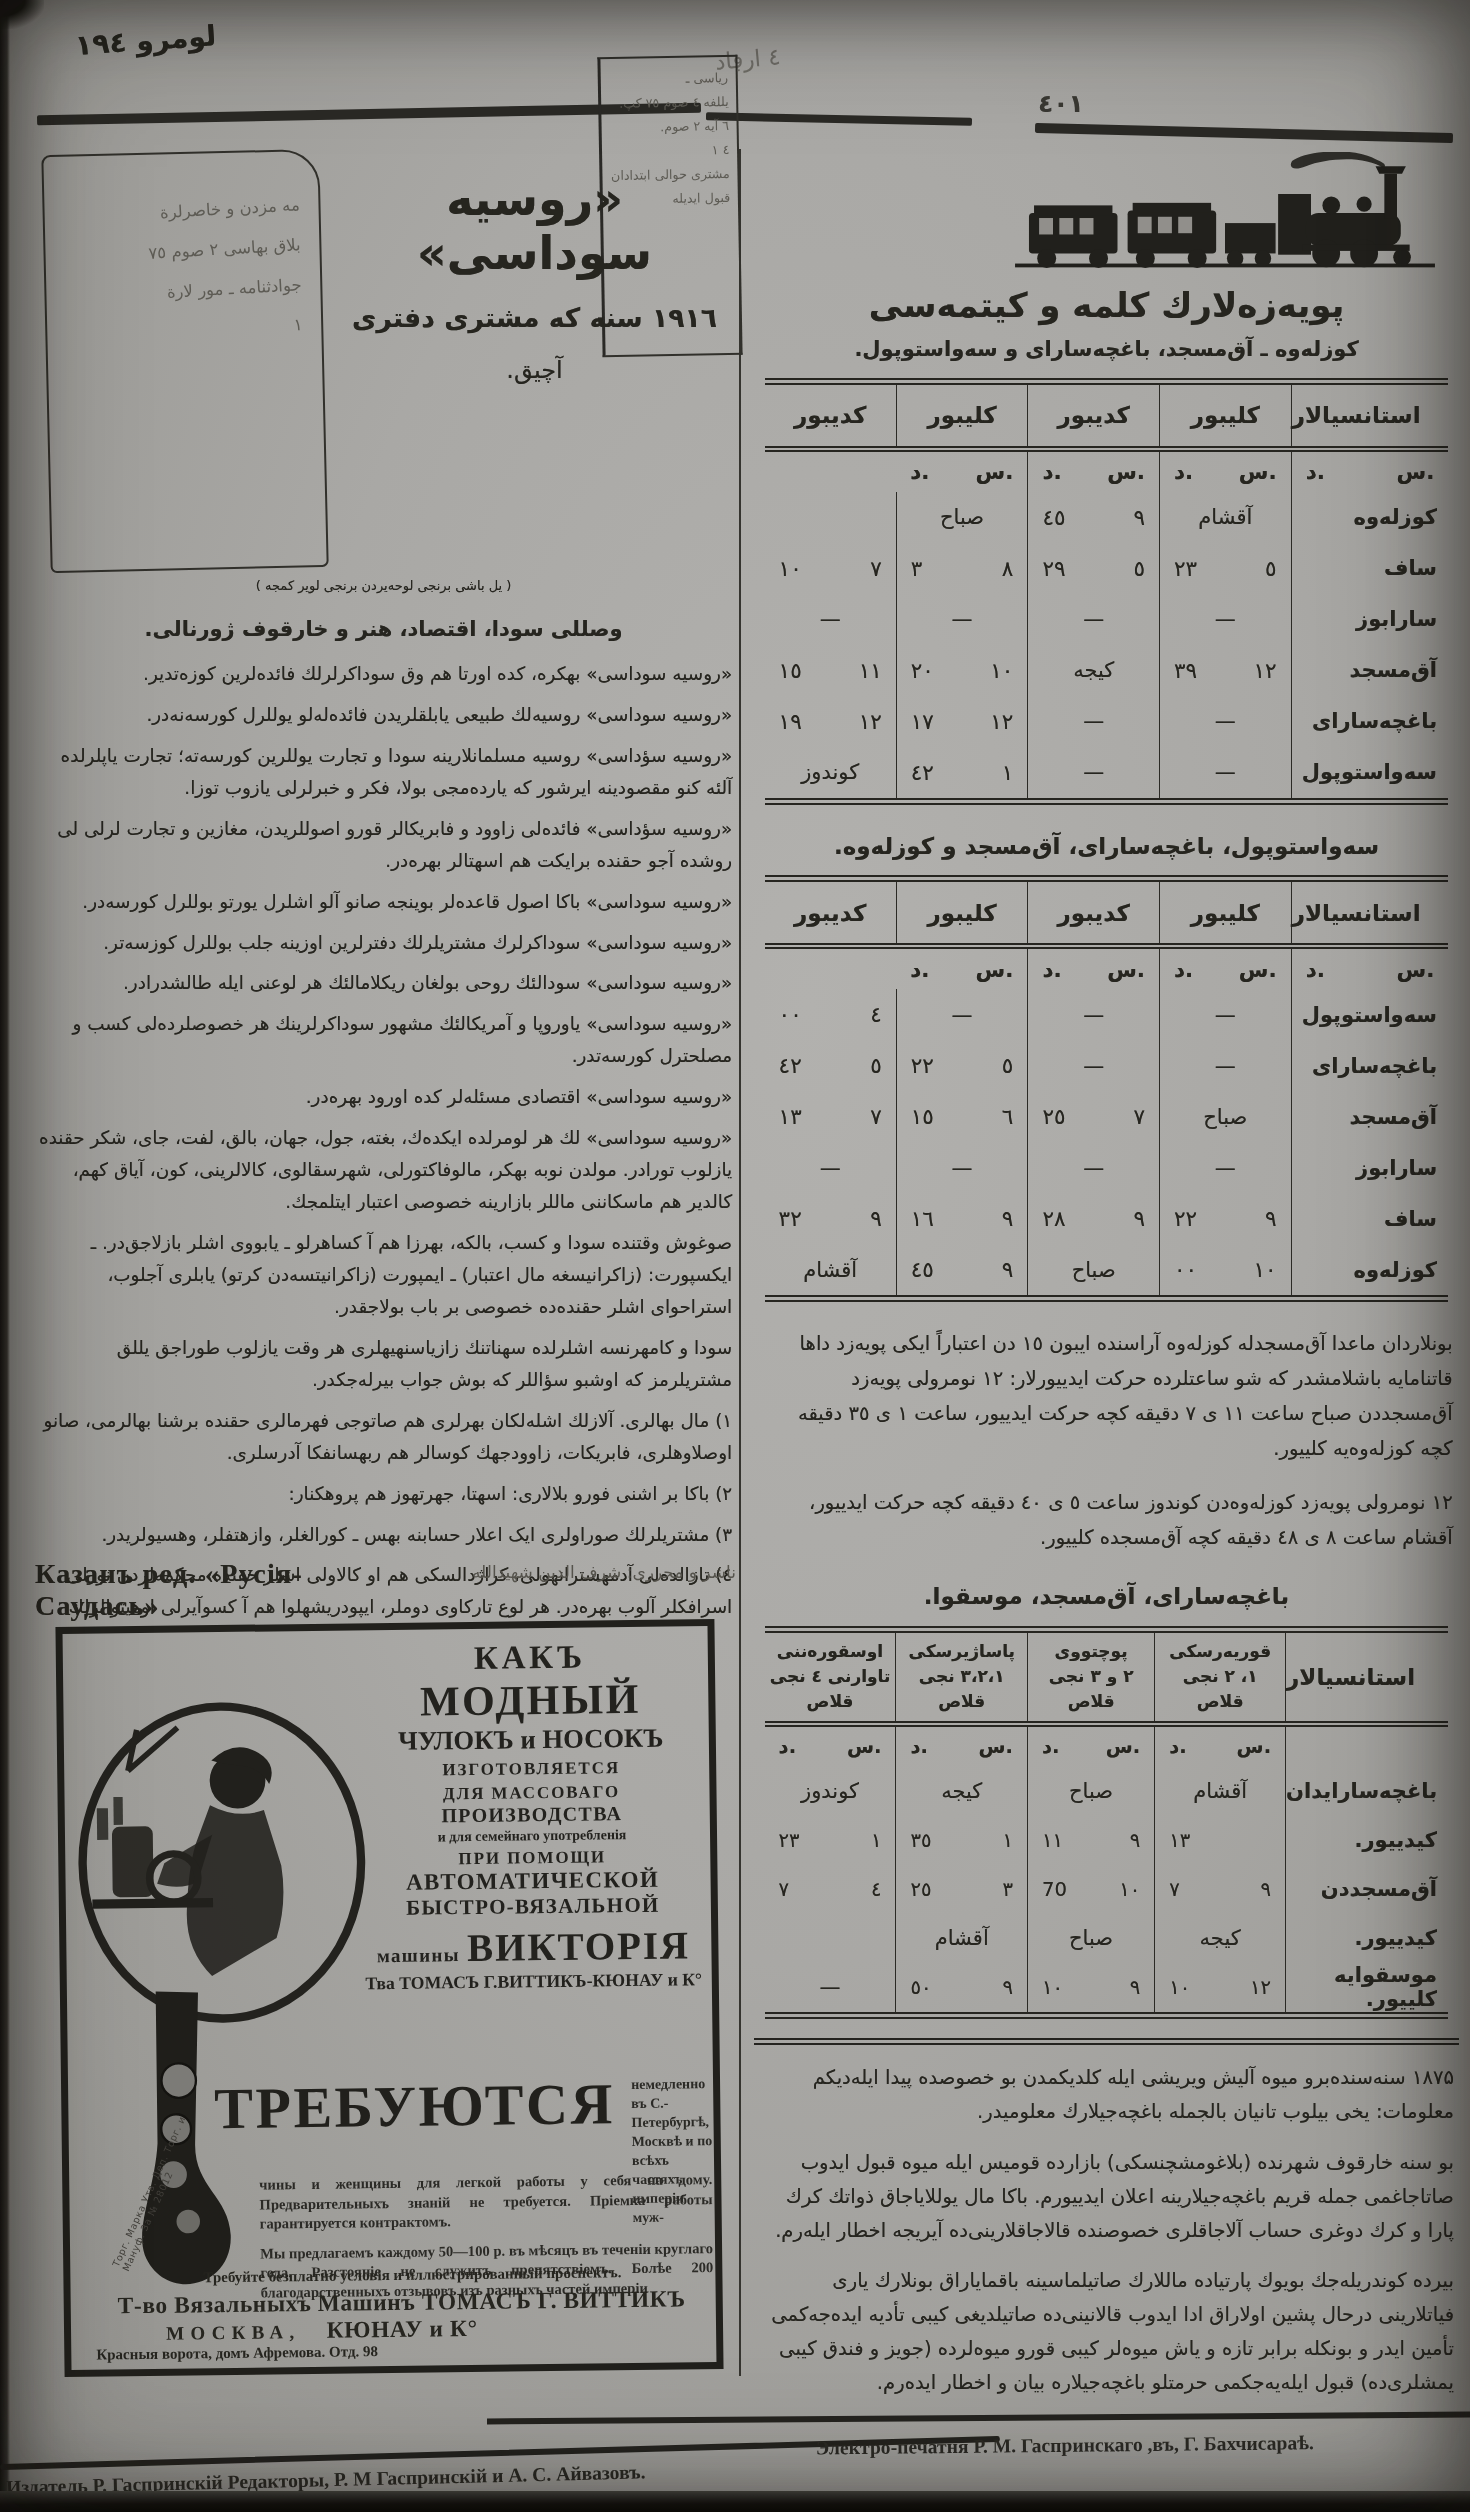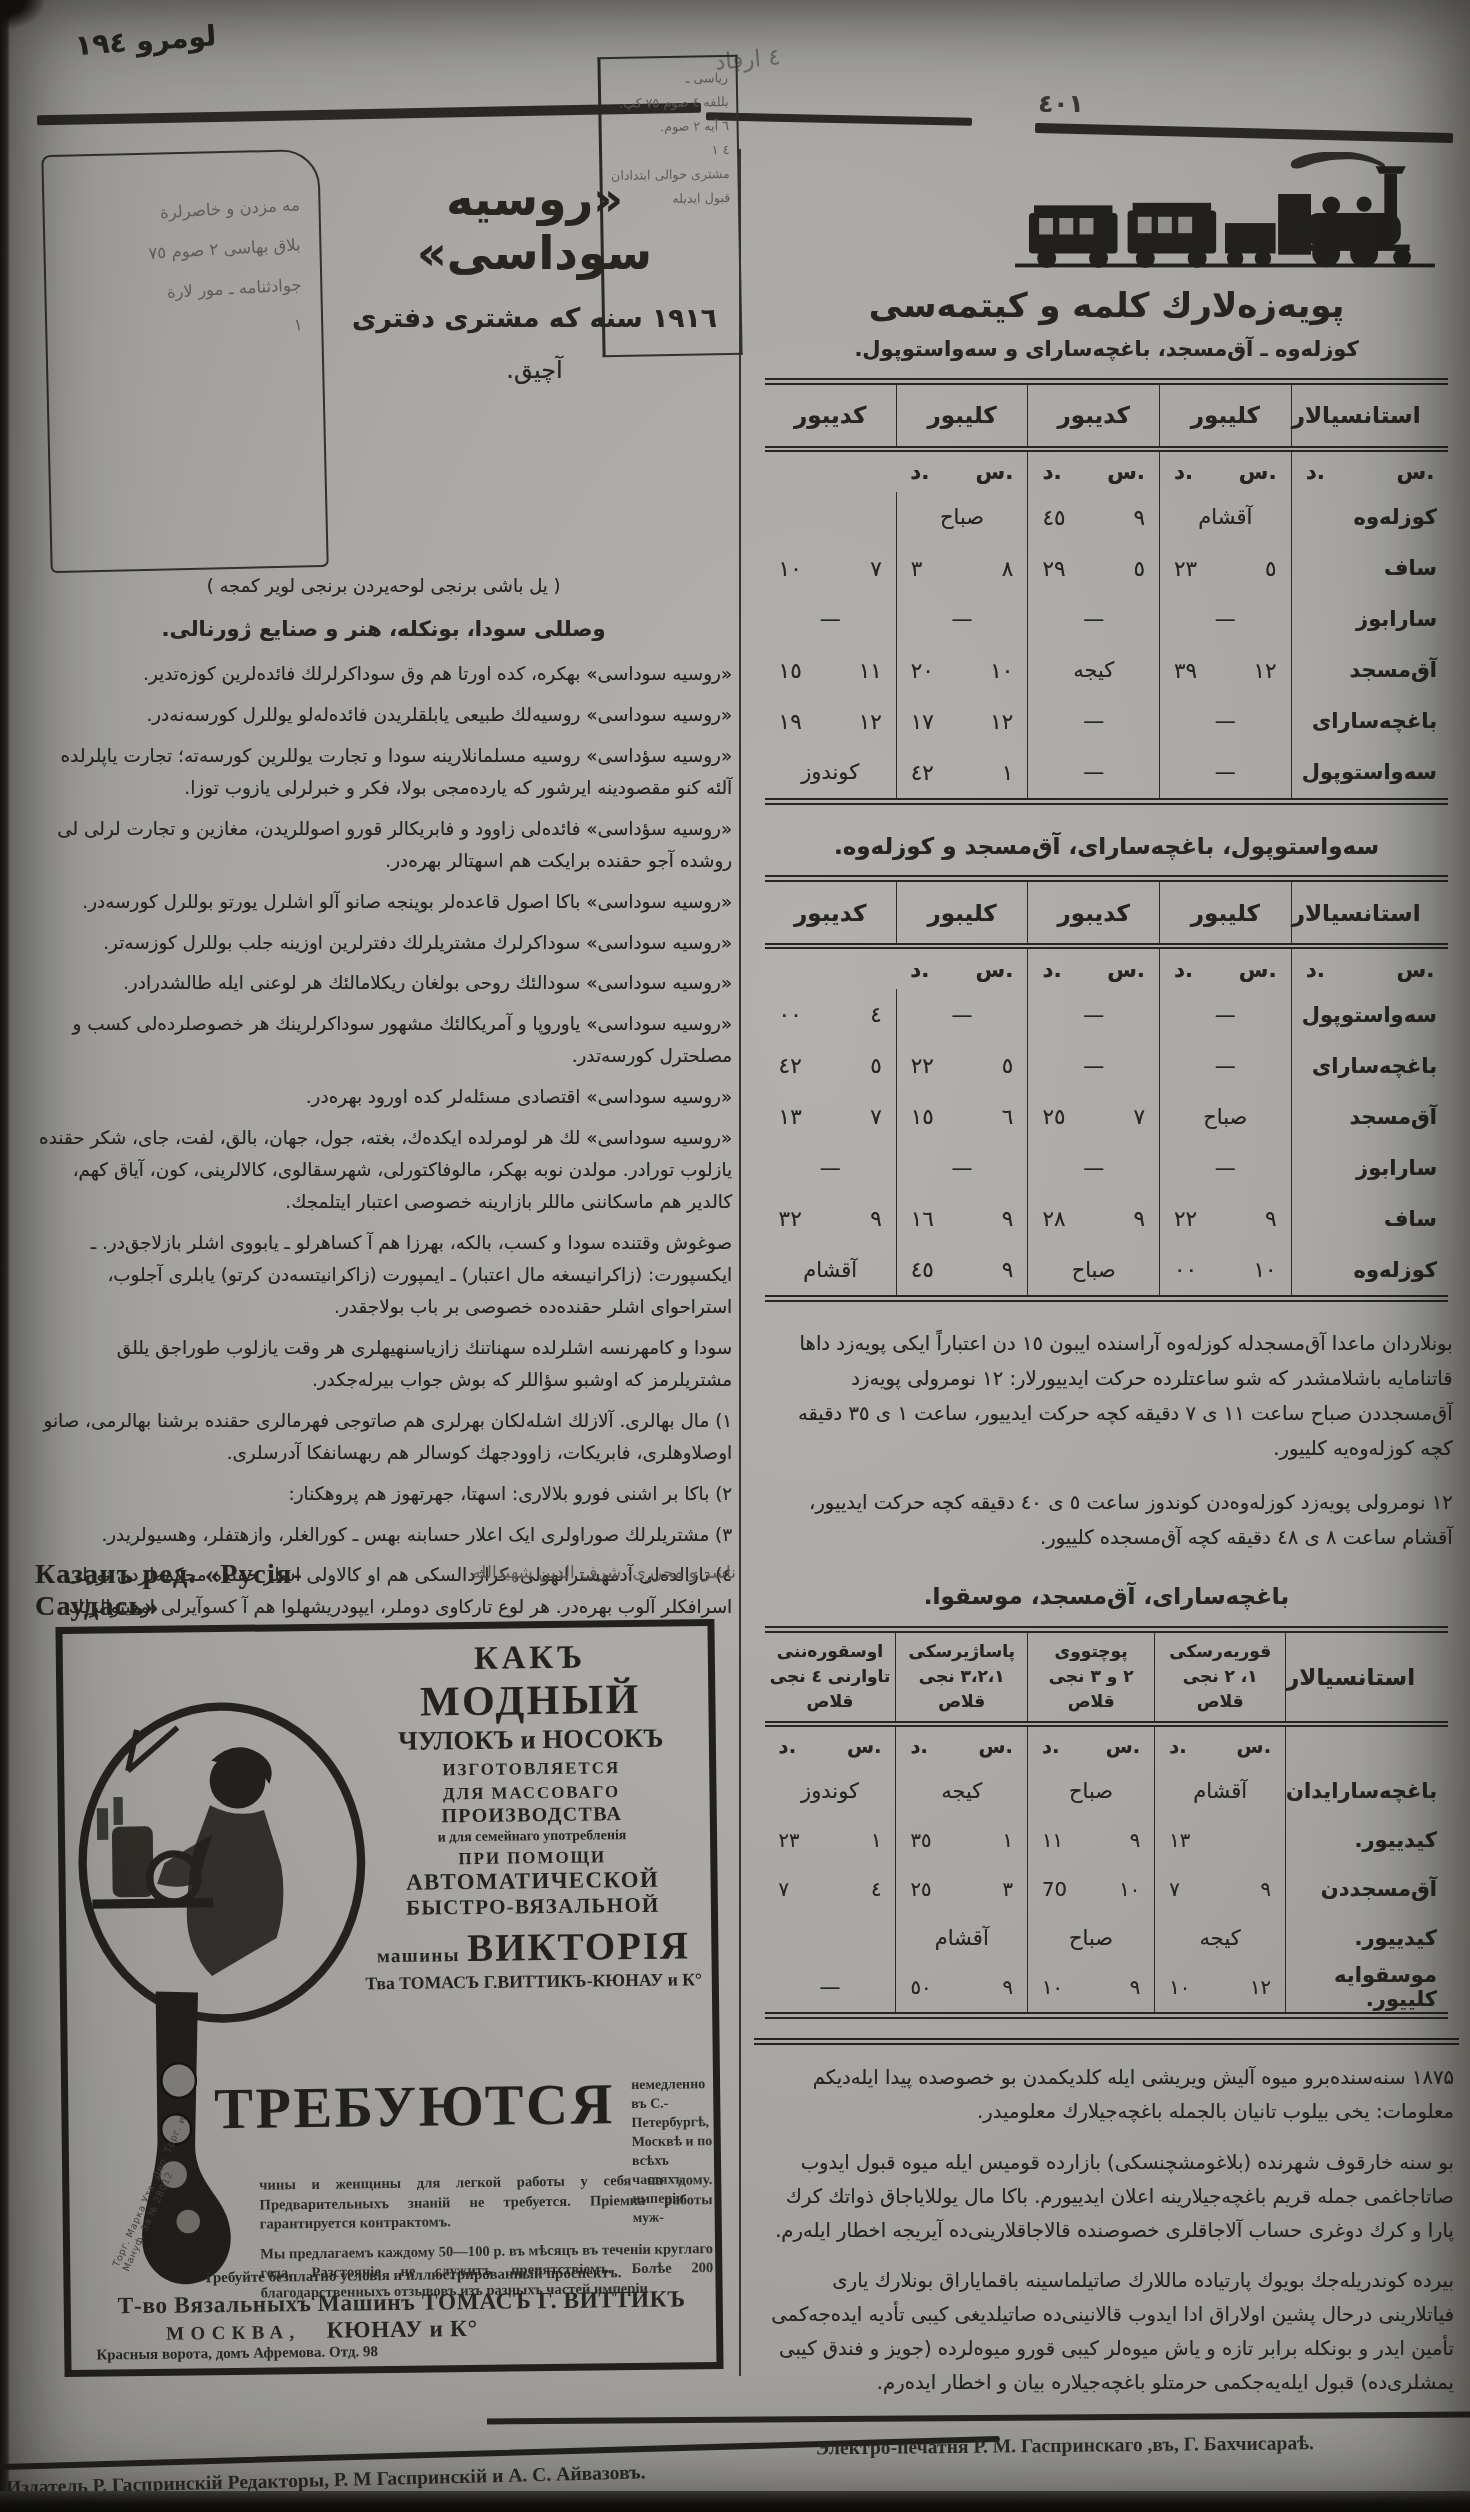--- a/index.html
+++ b/index.html
@@ -33,21 +33,21 @@
   .pricebox{position:absolute;left:600px;top:56px;width:140px;height:300px;border:2.5px solid #31302b;border-left:3.8px solid #2a2926;padding:8.9px 7.6px;box-sizing:border-box;transform:rotate(-1deg);}
   .pricebox div{font-size:12.7px;line-height:24px;text-align:right;}
 
   .lc-title{position:absolute;left:329px;top:172px;width:411px;text-align:center;}
   .lc-title .t{font-size:46px;font-weight:bold;letter-spacing:0.6px;}
   .lc-title .y{font-size:26.6px;font-weight:bold;margin-top:21.5px;}
   .lc-title .o{font-size:24px;margin-top:23px;}
 
   .col-left{position:absolute;left:35px;top:570px;width:701px;height:1050px;overflow:hidden;}
   .col-left p{margin:0 3.8px 8.9px 0;font-size:18.4px;line-height:32px;text-align:right;}
-  .col-left p.paren{text-align:center;font-size:18px;margin-bottom:11.4px;}
+  .col-left p.paren{text-align:center;font-size:13px;margin-bottom:11.4px;}
   .col-left p.tag{text-align:center;font-size:21px;font-weight:bold;margin-bottom:12.7px;}
   .kazan{position:absolute;left:35px;top:1558px;width:701px;}
   .kazan .k{font-family:"Liberation Serif",serif;font-size:28px;font-weight:bold;letter-spacing:1.3px;margin-right:272px;}
   .kazan .n{direction:rtl;font-size:17px;color:#55534c;float:right;margin-top:4px;}
 
   
   .adbox{position:absolute;left:60px;top:1623px;width:659px;height:750px;border:7px solid #21201c;box-sizing:border-box;transform:rotate(-.7deg);}
   .adbox .oval{position:absolute;left:7.6px;top:63px;}
   .adbox .stocking{position:absolute;left:26.6px;top:354px;}
   .adbox .tm{position:absolute;left:-5px;top:538px;width:190px;font-size:9.5px;color:#403e39;transform:rotate(-65deg);letter-spacing:0.6px;}
@@ -136,21 +136,21 @@
   </div>
 
   <div class="lc-title ar ink">
     <div class="t">«روسیه سوداسی»</div>
     <div class="y">۱۹۱٦ سنه که مشتری دفتری</div>
     <div class="o">آچیق.</div>
   </div>
 
   <div class="col-left ar ink">
     <p class="paren">( یل باشی برنجی لوحه‌یردن برنجی لویر کمجه )</p>
-    <p class="tag">وصللی سودا، بونکله، هنر و صنایع ژورنالی.</p>
+    <p class="tag">وصللی سودا، اقتصاد، هنر و خارقوف ژورنالی.</p>
     <p>«روسیه سوداسی» بهکره، کده اورتا هم وق سوداکرلرلك فائده‌لرین کوزه‌تدیر.</p>
     <p>«روسیه سوداسی» روسیه‌لك طبیعی یابلقلریدن فائده‌له‌لو یوللرل کورسه‌نه‌در.</p>
     <p>«روسیه سؤداسی» روسیه مسلمانلارینه سودا و تجارت یوللرین کورسه‌ته؛ تجارت یاپلرلده آلئه کنو مقصودینه ایرشور که یارده‌مجی بولا، فکر و خبرلرلی یازوب توزا.</p>
     <p>«روسیه سؤداسی» فائده‌لی زاوود و فابریکالر قورو اصوللریدن، مغازین و تجارت لرلی لی روشده آجو حقنده برایکت هم اسهتالر بهره‌در.</p>
     <p>«روسیه سوداسی» باکا اصول قاعده‌لر بوینجه صانو آلو اشلرل یورتو بوللرل کورسه‌در.</p>
     <p>«روسیه سوداسی» سوداکرلرك مشتریلرلك دفترلرین اوزینه جلب بوللرل کوزسه‌تر.</p>
     <p>«روسیه سوداسی» سودالئك روحی بولغان ریکلامالئك هر لوعنی ایله طالشدرادر.</p>
     <p>«روسیه سوداسی» یاوروپا و آمریکالئك مشهور سوداکرلرینك هر خصوصلرده‌لی کسب و مصلحترل کورسه‌تدر.</p>
     <p>«روسیه سوداسی» اقتصادی مسئله‌لر كده اورود بهره‌در.</p>
     <p>«روسیه سوداسی» لك هر لومرلده ایکده‌ك، بغته، جول، جهان، بالق، لفت، جای، شکر حقنده یازلوب تورادر. مولدن نوبه بهکر، مالوفاکتورلی، شهرسقالوی، کالالرینی، کون، آیاق کهم، کالدیر هم ماسکاننی ماللر بازارینه خصوصی اعتبار ایتلمجك.</p>

